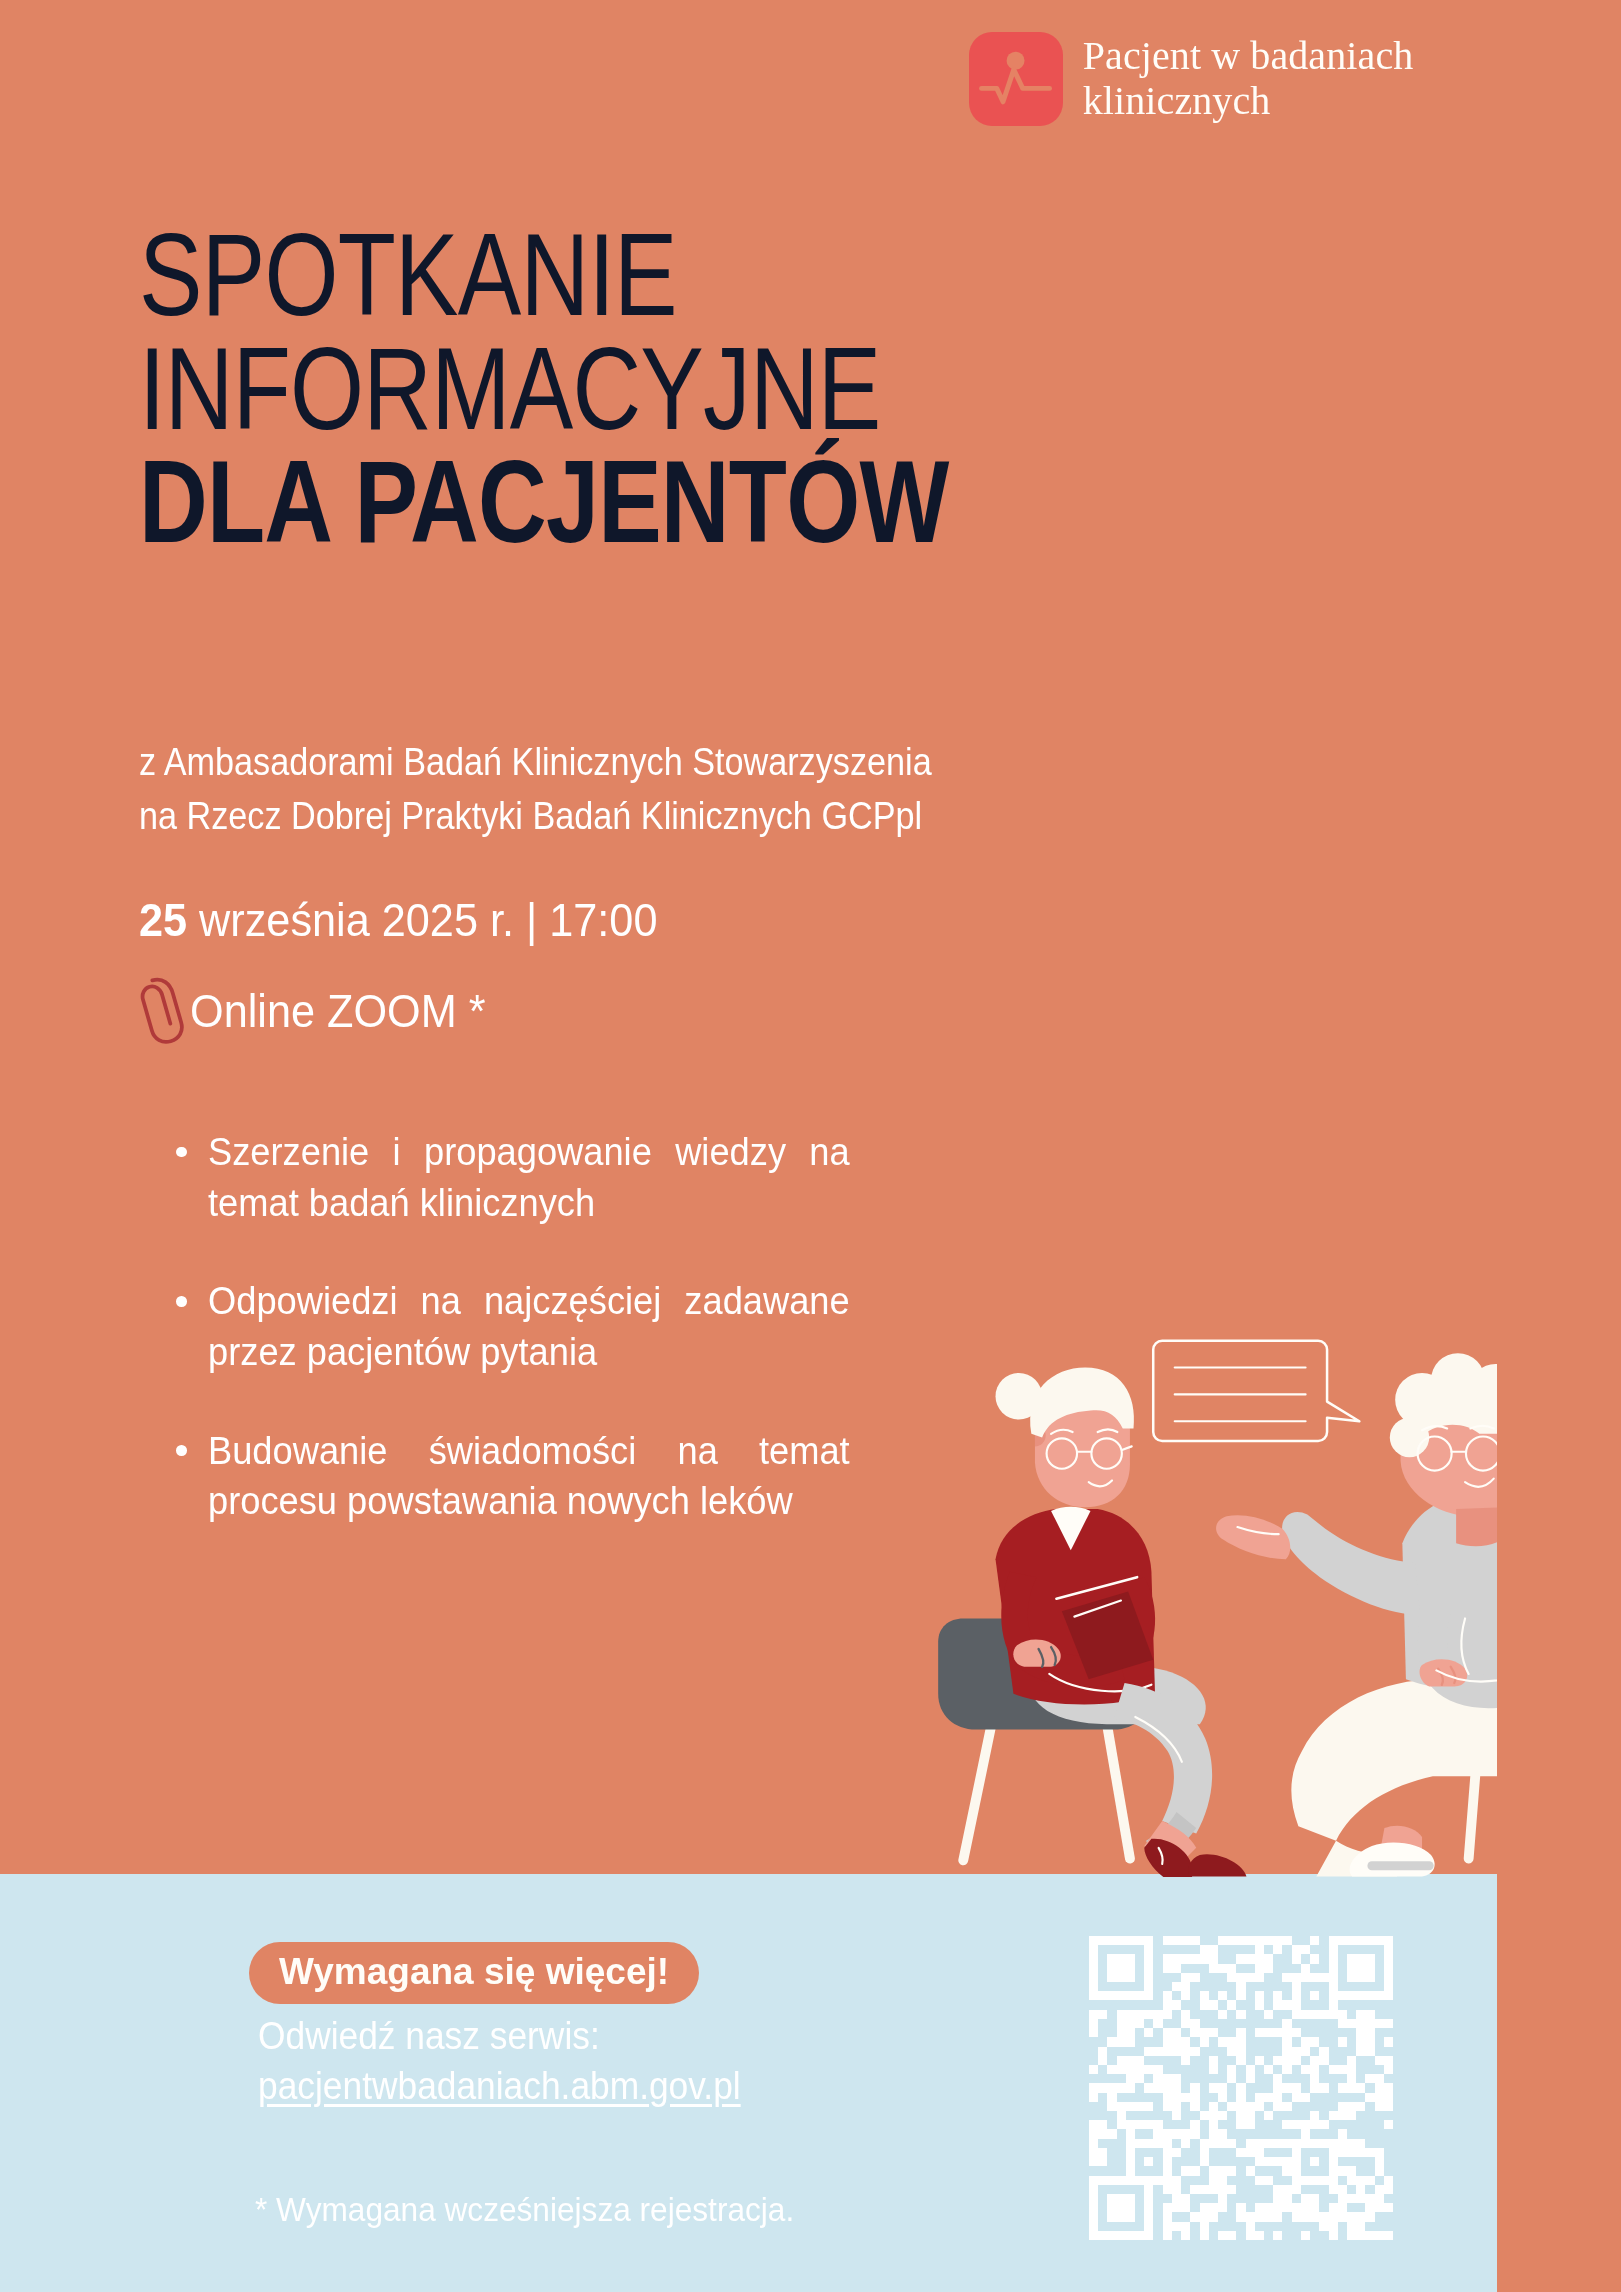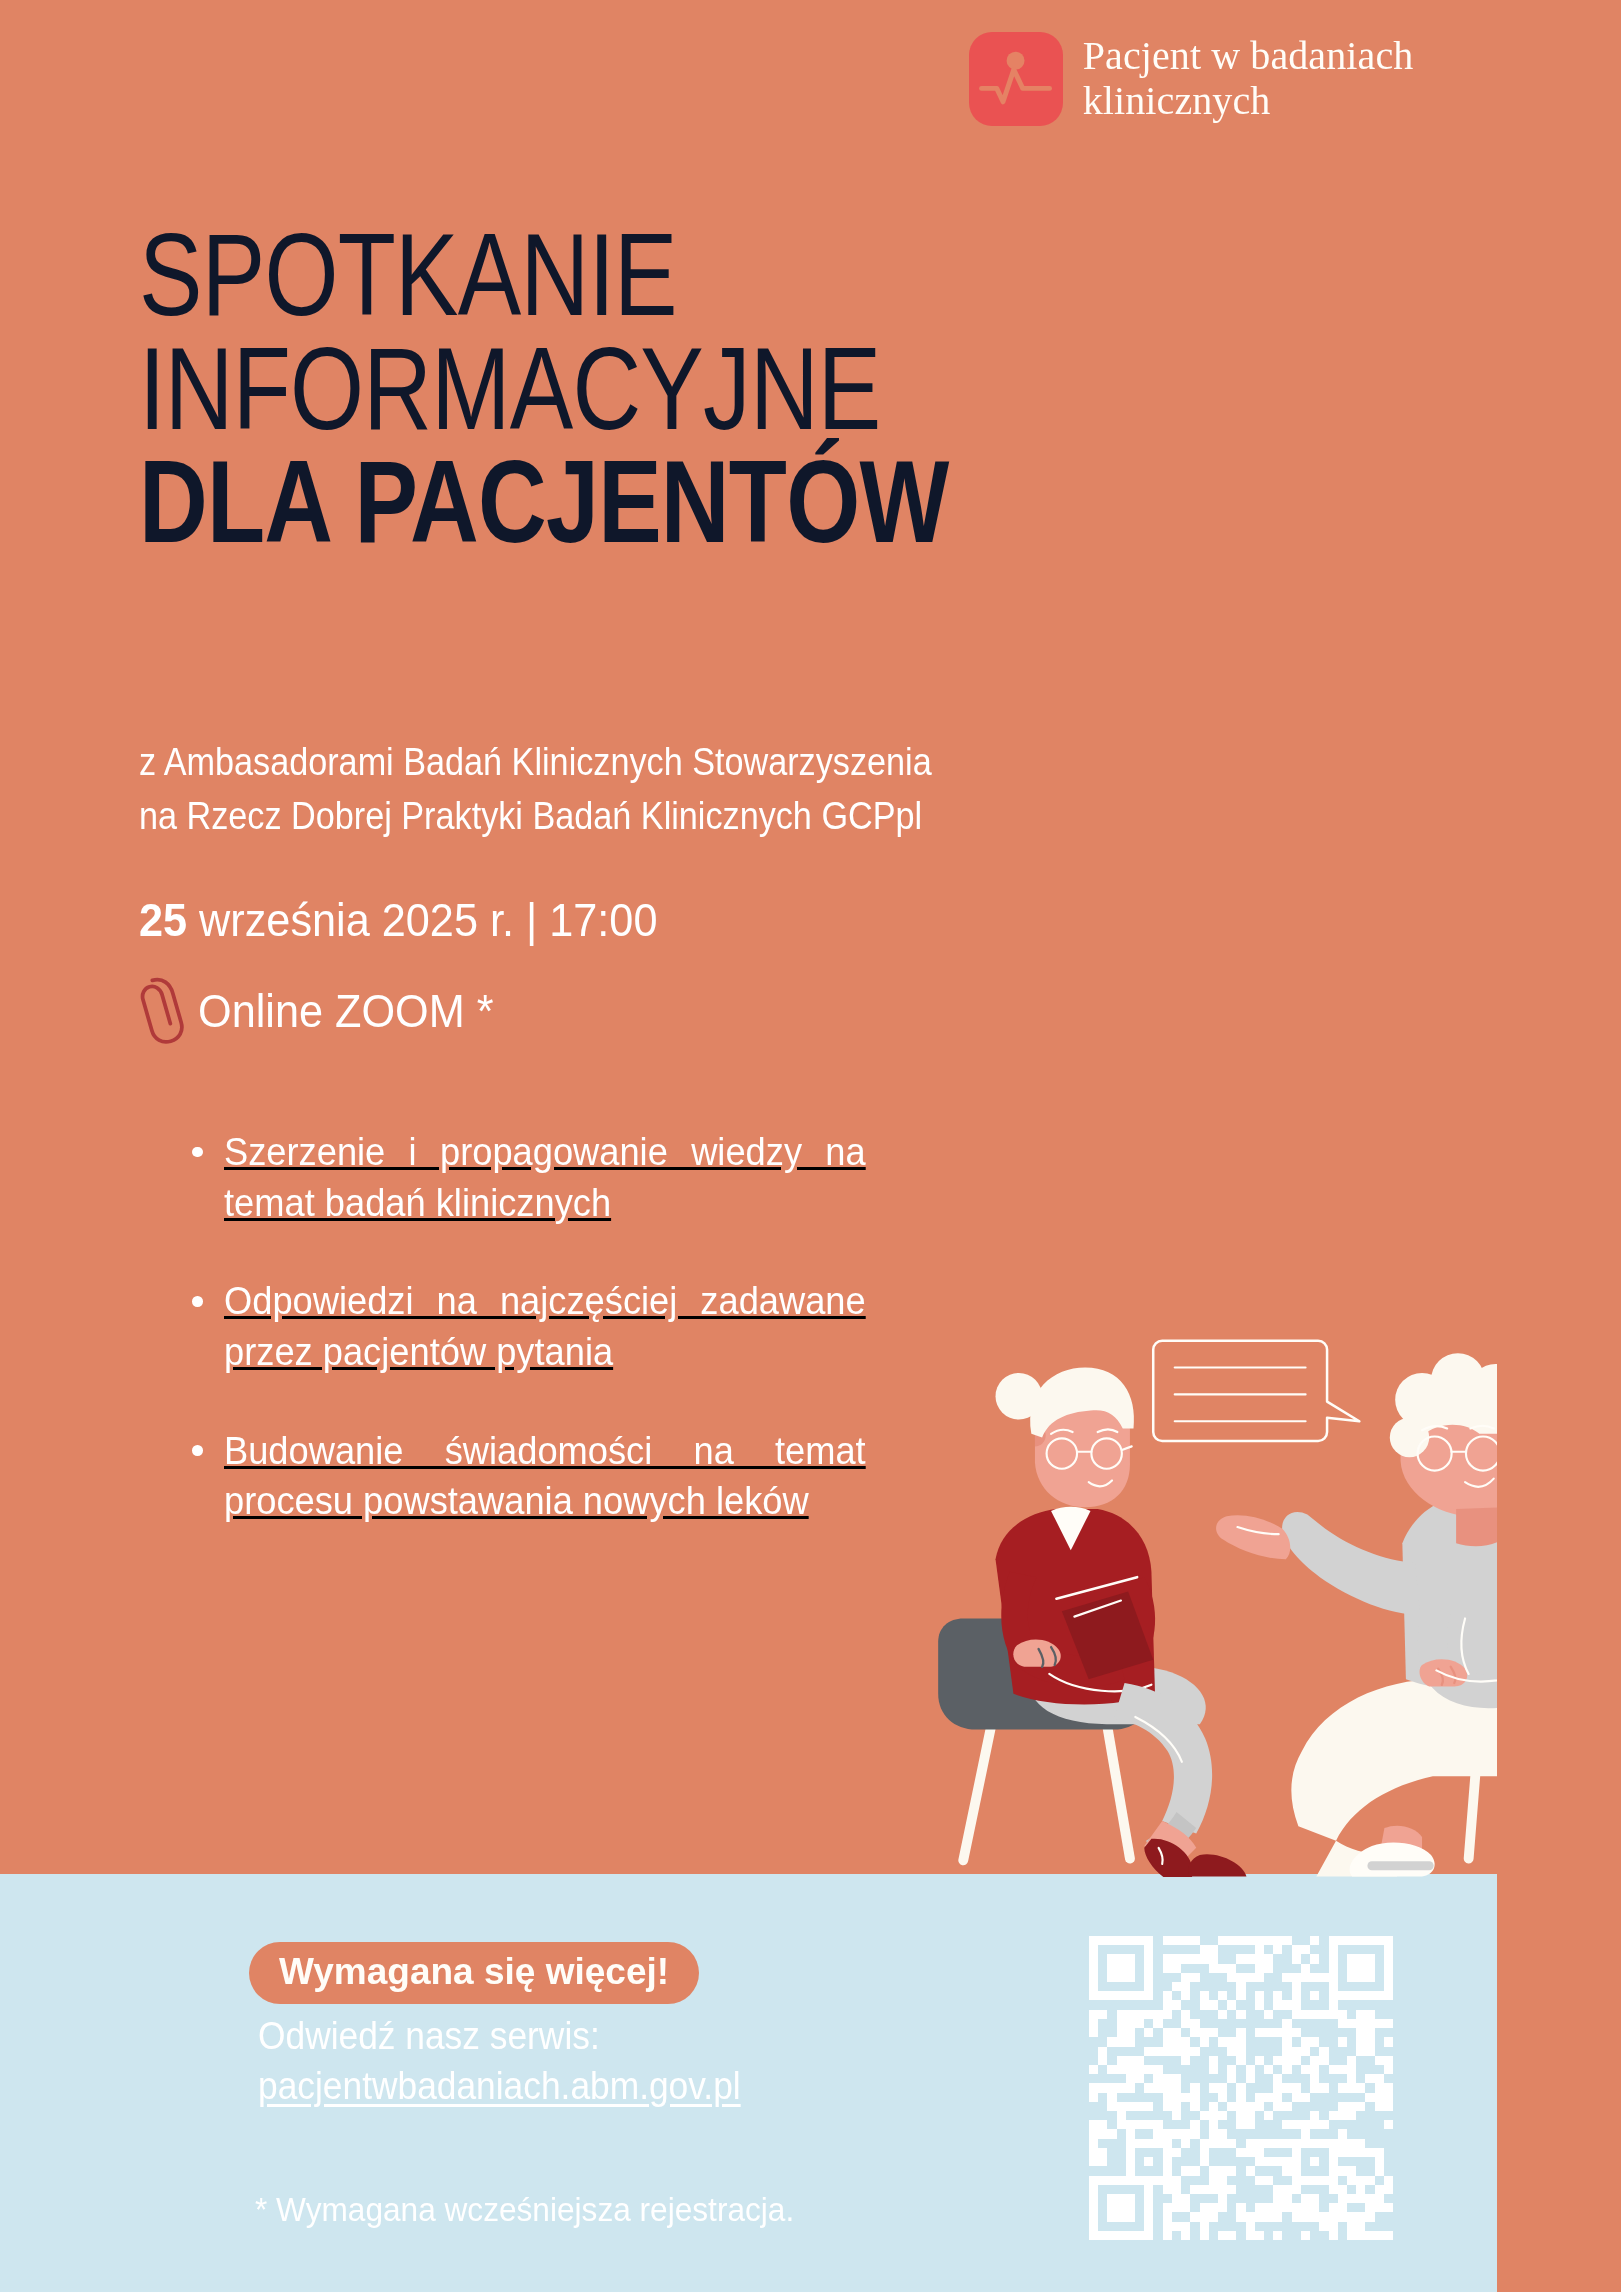--- a/index.html
+++ b/index.html
@@ -37,27 +37,27 @@
             font-size:38px;line-height:1.42;font-weight:400;
             transform:scaleX(.90);transform-origin:left top;white-space:pre-line;}
 
   
   .datetime{position:absolute;left:139px;top:896px;color:#FFFFFF;
             font-size:47px;line-height:1.0;
             transform:scaleX(.92);transform-origin:left top;white-space:nowrap;}
   .datetime .d-day{font-weight:700;}
   .datetime .d-rest{font-weight:400;}
 
-  .mode-row{position:absolute;left:133px;top:972px;display:flex;align-items:center;gap:9px;}
+  .mode-row{position:absolute;left:133px;top:972px;display:flex;align-items:center;gap:1px;}
   .clip-icon{width:56px;height:77px;flex:none;}
   .mode-text{color:#FFFFFF;font-size:47px;font-weight:400;line-height:1;
              transform:scaleX(.92);transform-origin:left center;white-space:nowrap;}
 
   
-  .bullets{position:absolute;left:192px;top:1127px;width:743px;text-decoration:underline;}
+  .bullets{position:absolute;left:176px;top:1127px;width:743px;}
   .bullet{display:flex;align-items:flex-start;margin-bottom:48px;}
   .bullet:last-child{margin-bottom:0;}
   .bullet-dot{flex:none;width:10.7px;height:10.7px;border-radius:50%;background:#FFFFFF;margin:19.7px 21.5px 0 0;}
   .bullet-text{color:#FFFFFF;font-size:39px;line-height:1.30;font-weight:400;
                text-align:justify;width:690px;
                transform:scaleX(.93);transform-origin:left top;}
 
   
   .illus{position:absolute;left:931px;top:1303px;width:690px;height:573px;}
 

